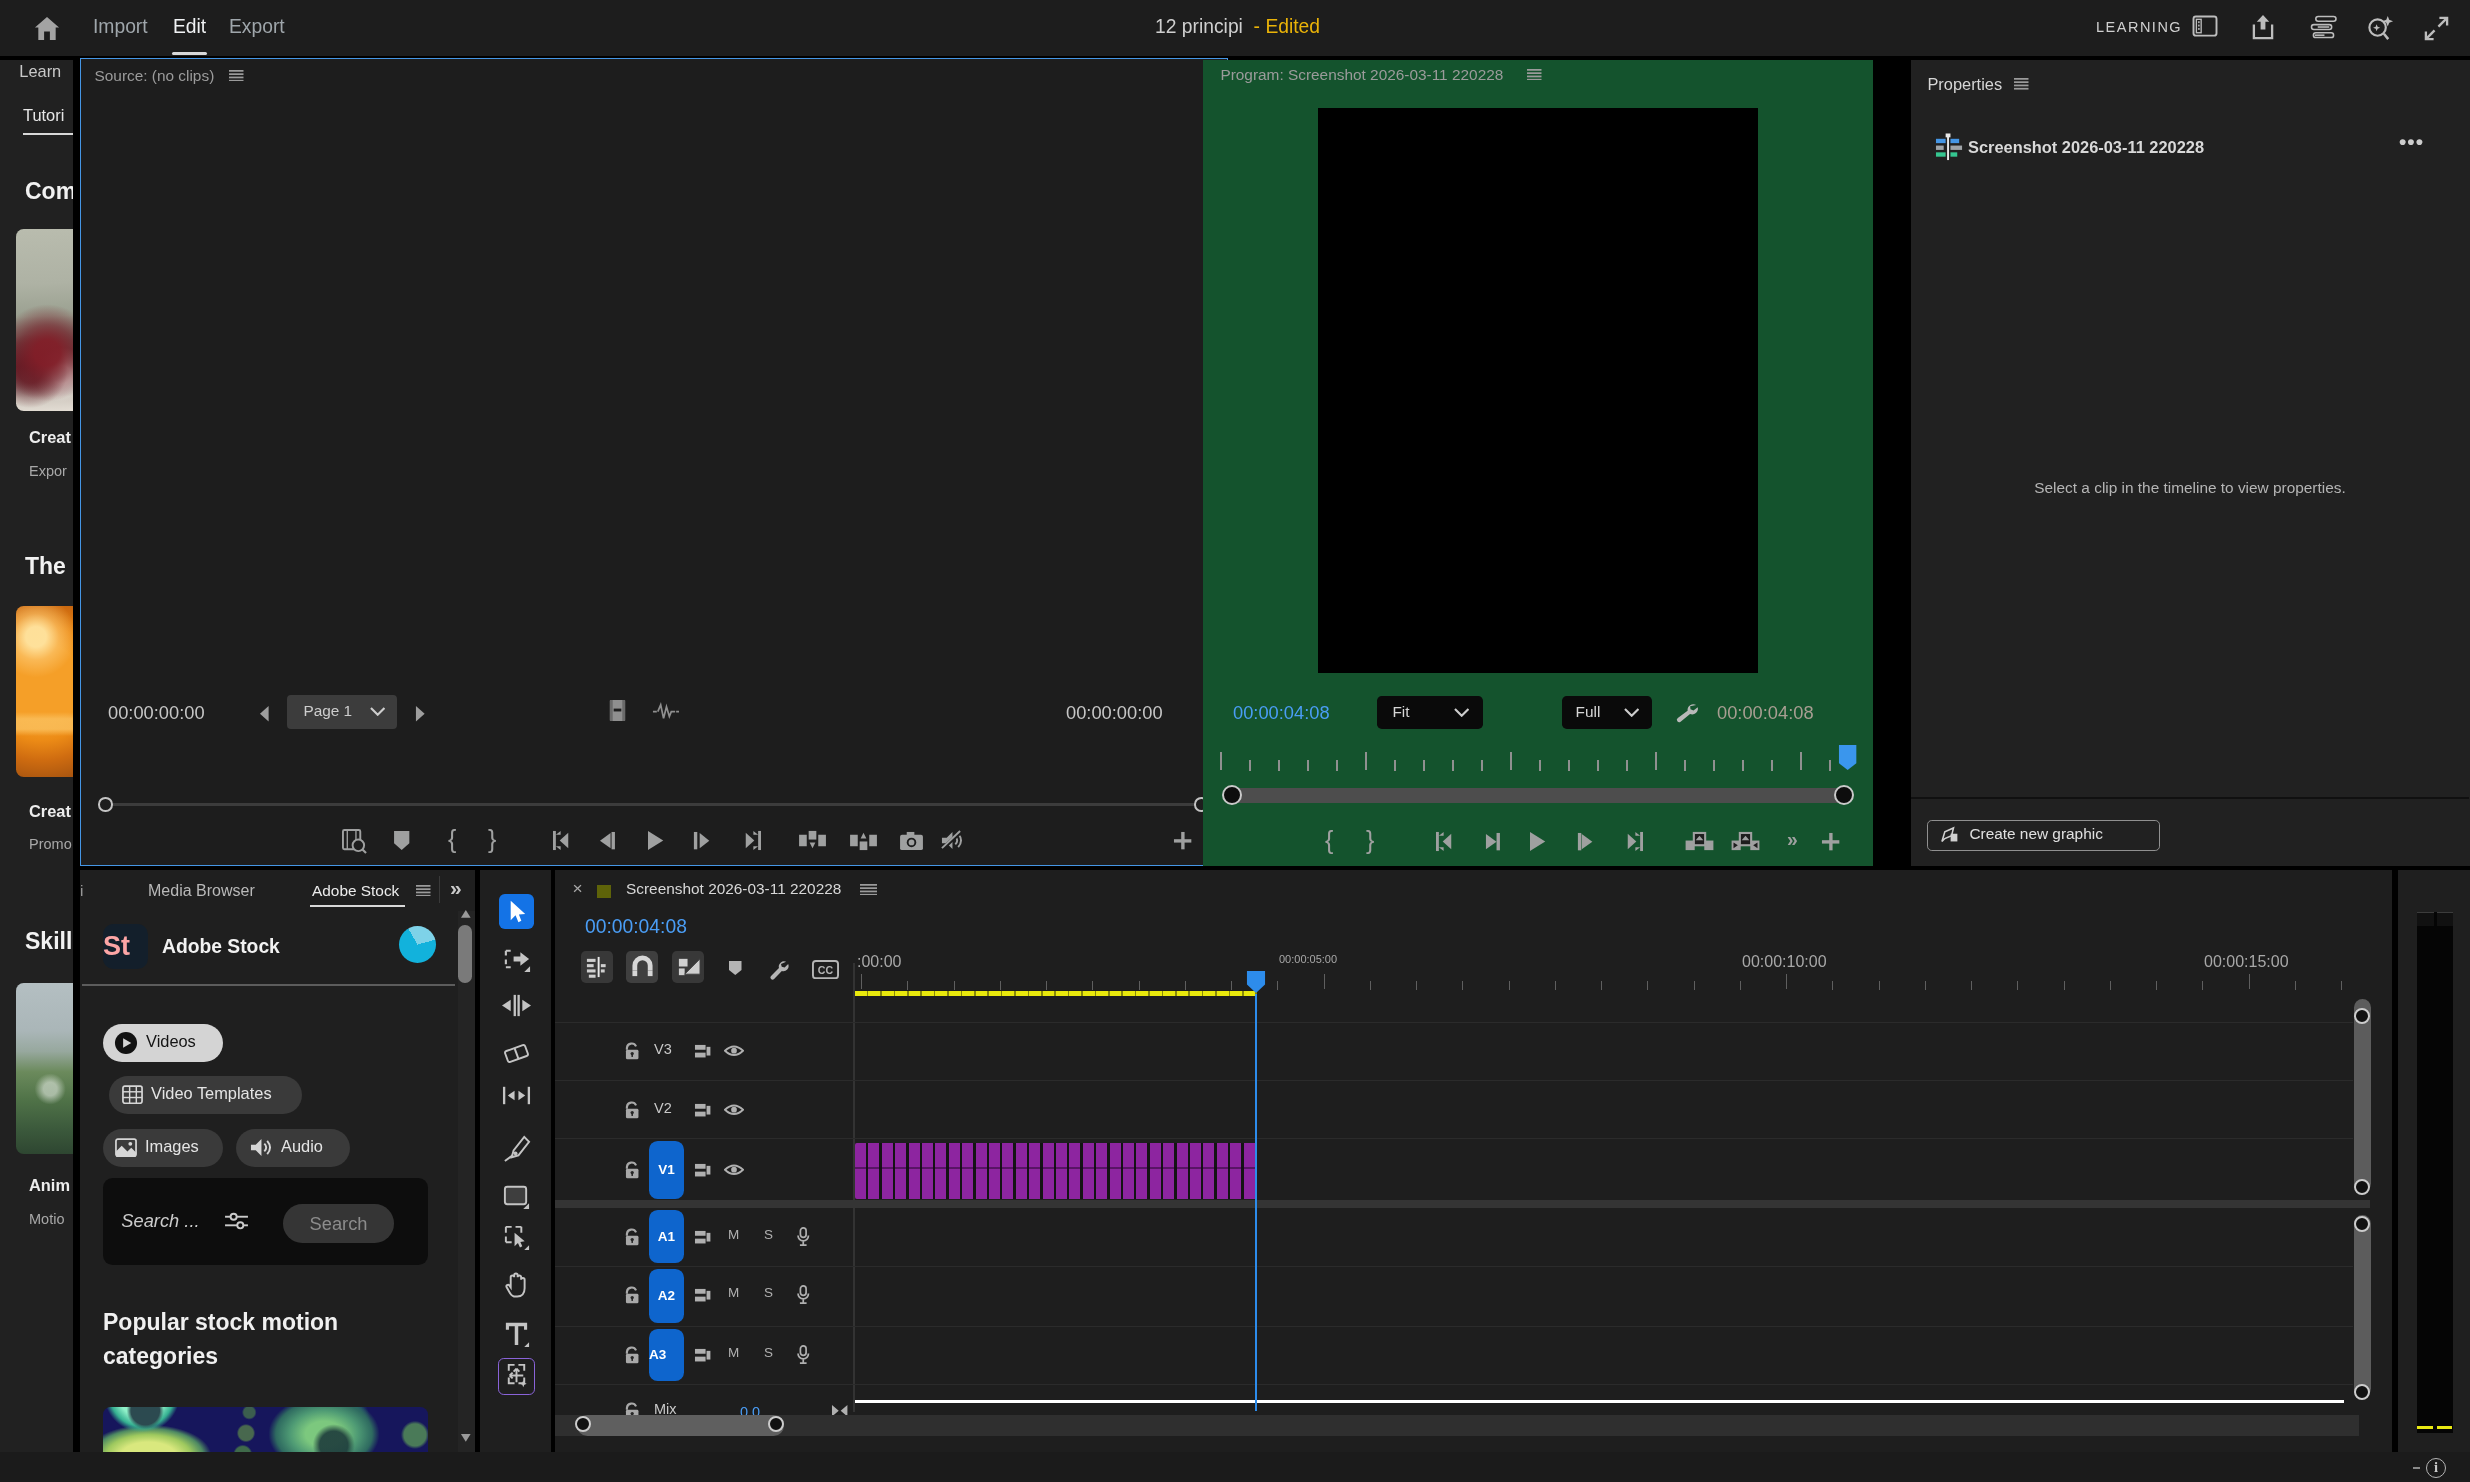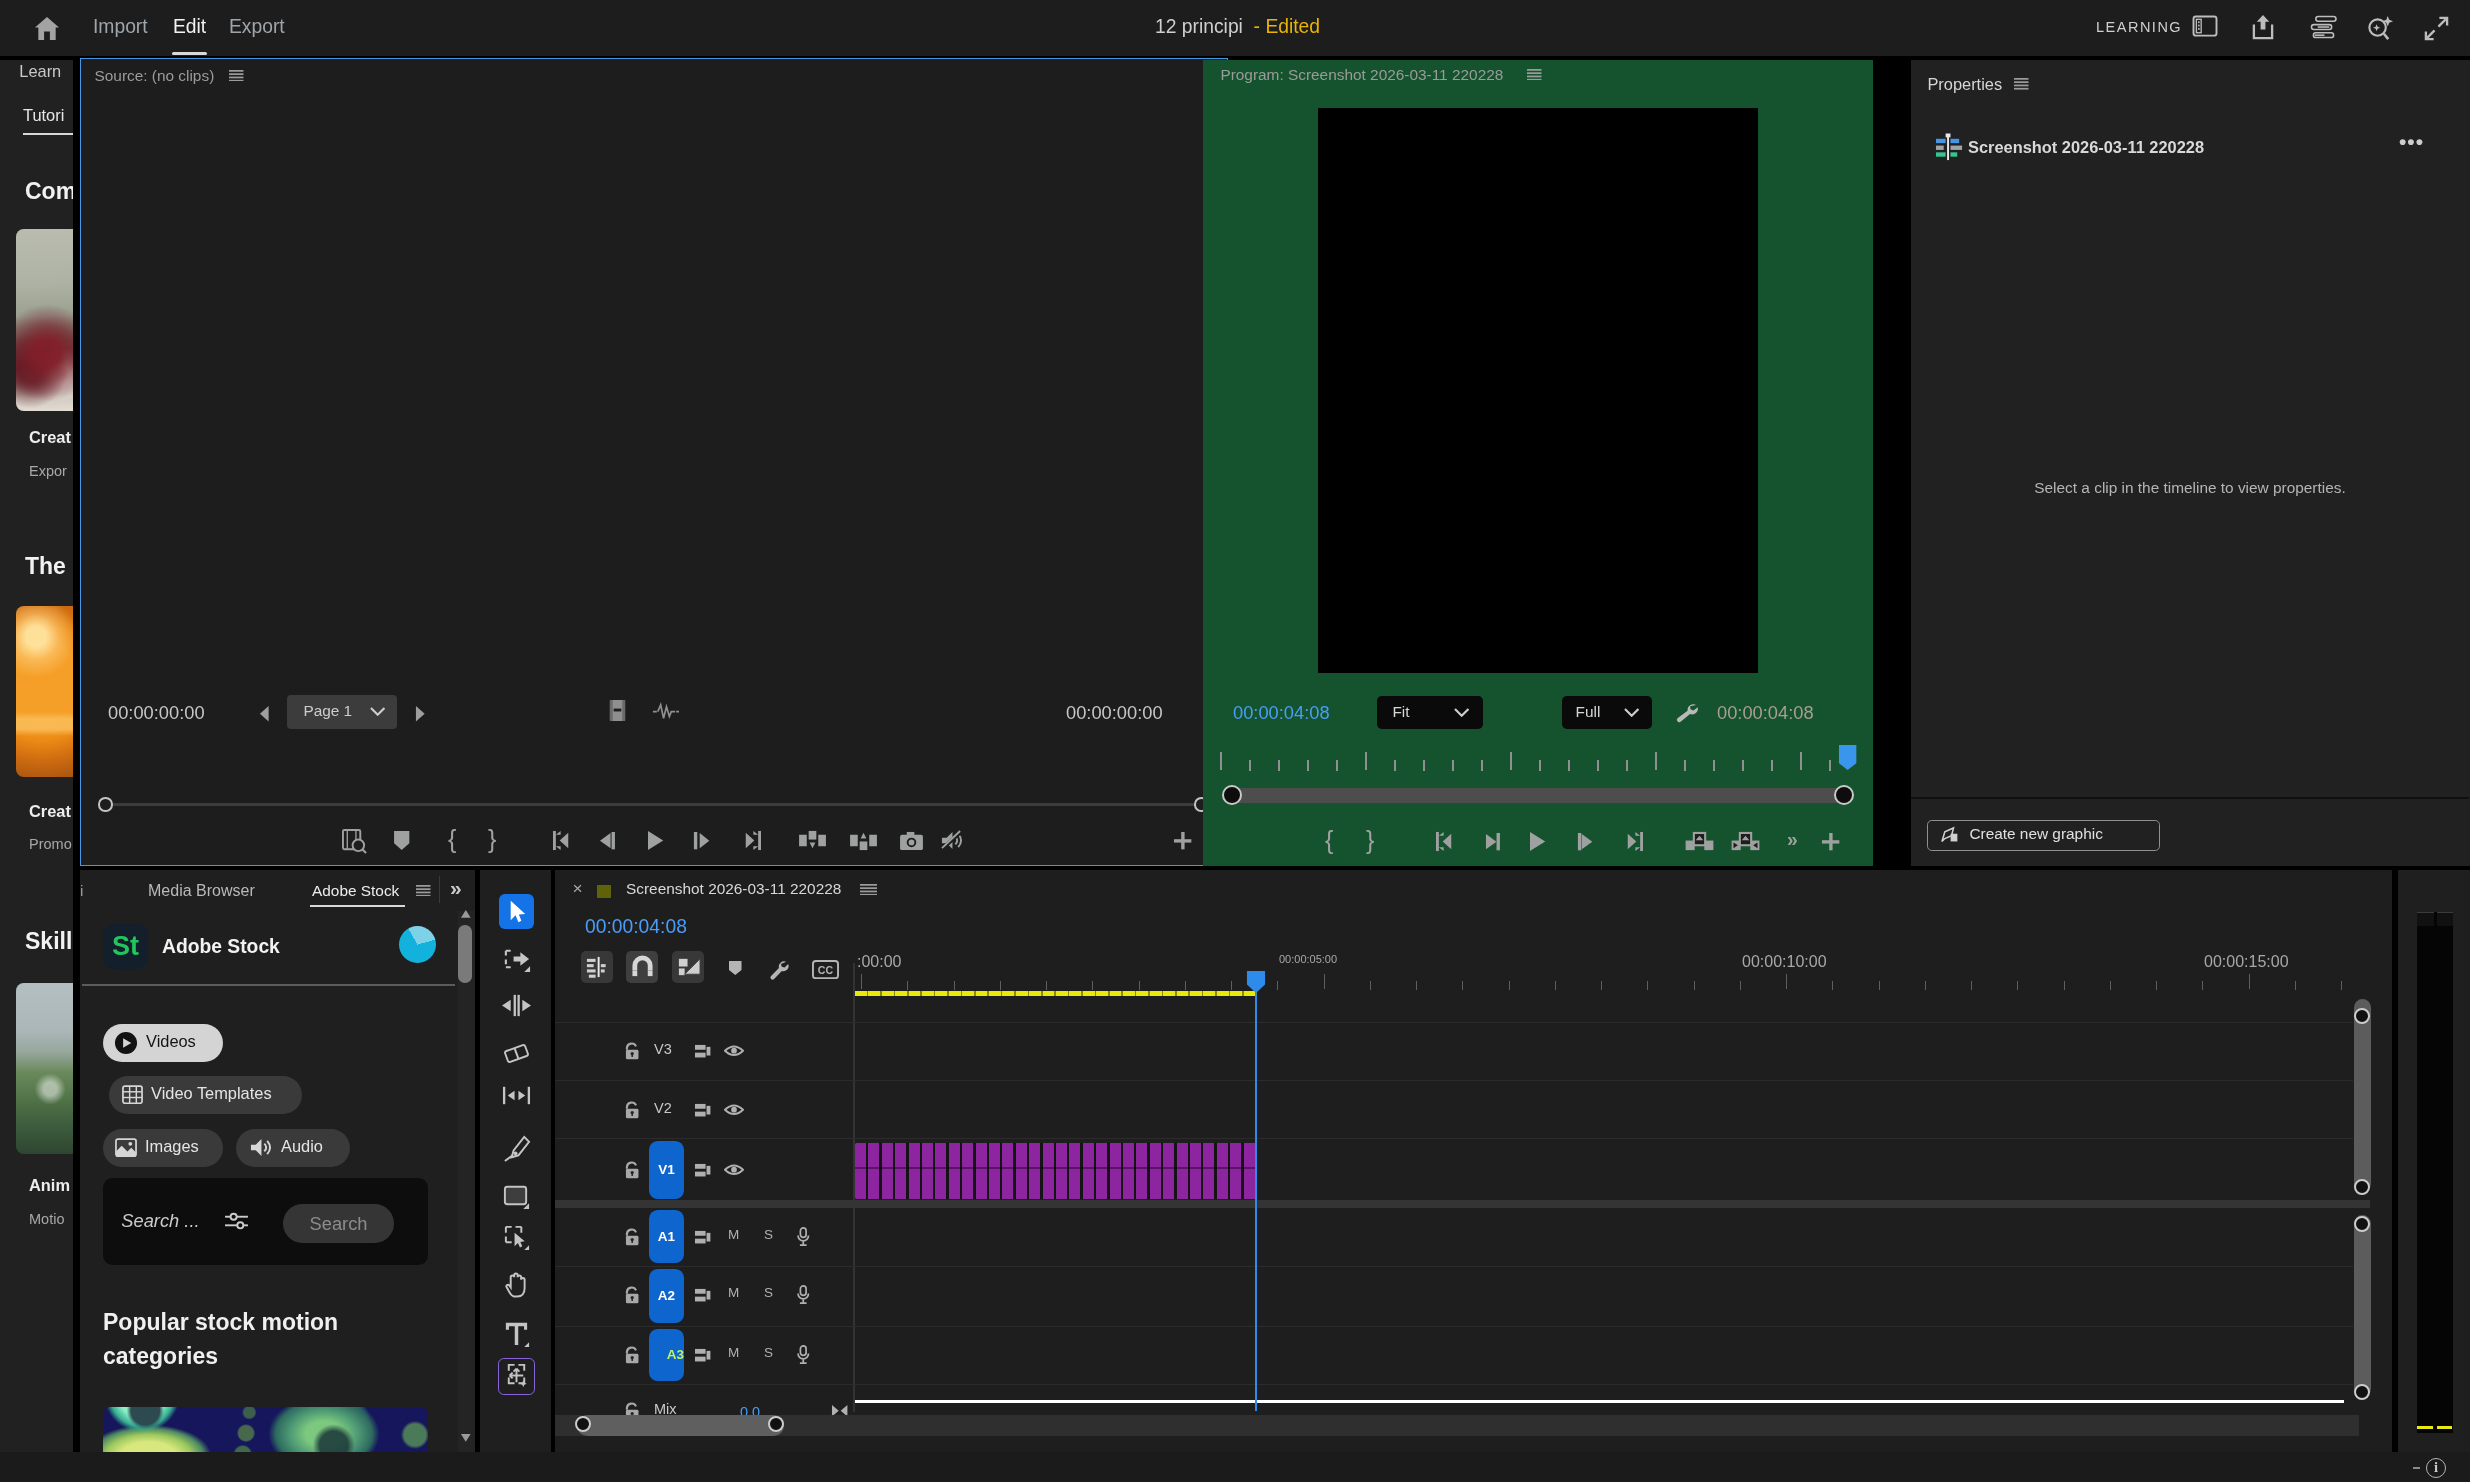--- a/index.html
+++ b/index.html
@@ -334,21 +334,21 @@
   <div class="abs" style="left:232px;top:11.6px;font-size:15.4px;color:#ececec;">Adobe Stock</div>
   <div class="abs" style="left:230px;top:35px;width:95px;height:1.9px;background:#d8d8d8;"></div>
   <svg class="abs" style="left:336px;top:14.5px;" width="14.5" height="11.6" viewBox="0 0 15 12">
         <rect x="0" y="0.00" width="15" height="1.8" fill="#9b9b9b"></rect>
         <rect x="0" y="3.40" width="15" height="1.8" fill="#9b9b9b"></rect>
         <rect x="0" y="6.80" width="15" height="1.8" fill="#9b9b9b"></rect>
         <rect x="0" y="10.20" width="15" height="1.8" fill="#9b9b9b"></rect>
       </svg>
   <div class="abs" style="left:359px;top:5.8px;width:1px;height:27px;background:#3a3a3a;"></div>
   <div class="abs" style="left:370px;top:5.8px;font-size:21px;font-weight:bold;color:#c9c9c9;">»</div>
-  <div class="abs" style="left:23px;top:54px;width:45px;height:45px;background:#131f2b;border-radius:10.6px;color:#22c55e;font-size:27px;font-weight:bold;text-align:center;line-height:45px;">St</div>
+  <div class="abs" style="left:23px;top:54px;width:45px;height:45px;background:#131f2b;border-radius:10.6px;color:#fca5a5;font-size:27px;font-weight:bold;text-align:left;line-height:45px;">St</div>
   <div class="abs" style="left:82px;top:66px;font-size:19.3px;font-weight:bold;color:#f2f2f2;">Adobe Stock</div>
   <div class="abs" style="left:319px;top:56px;width:37px;height:37px;border-radius:50%;background:conic-gradient(from 330deg,#7ed2e8 0deg 105deg,#12b2dc 105deg 360deg);"></div>
   <div class="abs" style="left:1.9px;top:114px;width:373px;height:1.9px;background:#5c5c5c;"></div>
   <div class="abs" style="left:23px;top:154px;width:120px;height:38px;background:#d4d4d4;border-radius:19.3px;">
   <svg class="abs" style="left:10.6px;top:6.8px;" width="24" height="24" viewBox="0 0 25 25">
           <circle cx="12.5" cy="12.5" r="11.5" fill="#121212"></circle>
           <path d="M9.5 7.5 L18 12.5 L9.5 17.5 Z" fill="#d4d4d4"></path>
         </svg>
   <div class="abs" style="left:43px;top:7.7px;font-size:16.4px;color:#141414;">Videos</div>
       </div>
@@ -640,21 +640,21 @@
   <svg class="abs" style="left:241px;top:415px;" width="14.5" height="20" viewBox="0 0 15 21">
         <rect x="4.5" y="1" width="6" height="10" rx="3" fill="none" stroke="#b0b0b0" stroke-width="1.8"></rect>
         <path d="M2 9 a5.5 5.5 0 0 0 11 0 M7.5 15 v4 M4 19 h7" fill="none" stroke="#b0b0b0" stroke-width="1.8"></path>
       </svg>
   <svg class="abs" style="left:69px;top:476px;" width="16.4" height="18.3" viewBox="0 0 17 19">
         <path d="M3 8 V6 a5 5 0 0 1 9.5 -1.5" fill="none" stroke="#a8a8a8" stroke-width="2.2"></path>
         <rect x="2" y="8" width="13" height="10" rx="1.5" fill="#a8a8a8"></rect>
         <circle cx="8.5" cy="12" r="1.7" fill="#262626"></circle>
         <rect x="7.7" y="12.5" width="1.6" height="3" fill="#262626"></rect>
       </svg>
-  <div class="abs" style="left:94px;top:459px;width:35px;height:52px;background:#0e65cd;border-radius:8.7px;color:#bef264;font-size:13.5px;font-weight:bold;text-align:right;line-height:52px;">A3</div>
+  <div class="abs" style="left:94px;top:459px;width:35px;height:52px;background:#0e65cd;border-radius:8.7px;color:#ffffff;font-size:13.5px;font-weight:bold;text-align:left;line-height:52px;">A3</div>
   <svg class="abs" style="left:139px;top:477px;" width="17.4" height="16.4" viewBox="0 0 18 17">
         <rect x="1" y="2" width="11" height="5" fill="#b0b0b0"></rect>
         <rect x="1" y="10" width="11" height="5" fill="#b0b0b0"></rect>
         <rect x="13" y="4" width="4" height="9" fill="#b0b0b0"></rect>
       </svg>
   <div class="abs" style="left:173px;top:475px;font-size:13.5px;color:#b0b0b0;">M</div>
       <div class="abs" style="left:209px;top:475px;font-size:13.5px;color:#b0b0b0;">S</div>
   <svg class="abs" style="left:241px;top:475px;" width="14.5" height="20" viewBox="0 0 15 21">
         <rect x="4.5" y="1" width="6" height="10" rx="3" fill="none" stroke="#b0b0b0" stroke-width="1.8"></rect>
         <path d="M2 9 a5.5 5.5 0 0 0 11 0 M7.5 15 v4 M4 19 h7" fill="none" stroke="#b0b0b0" stroke-width="1.8"></path>

